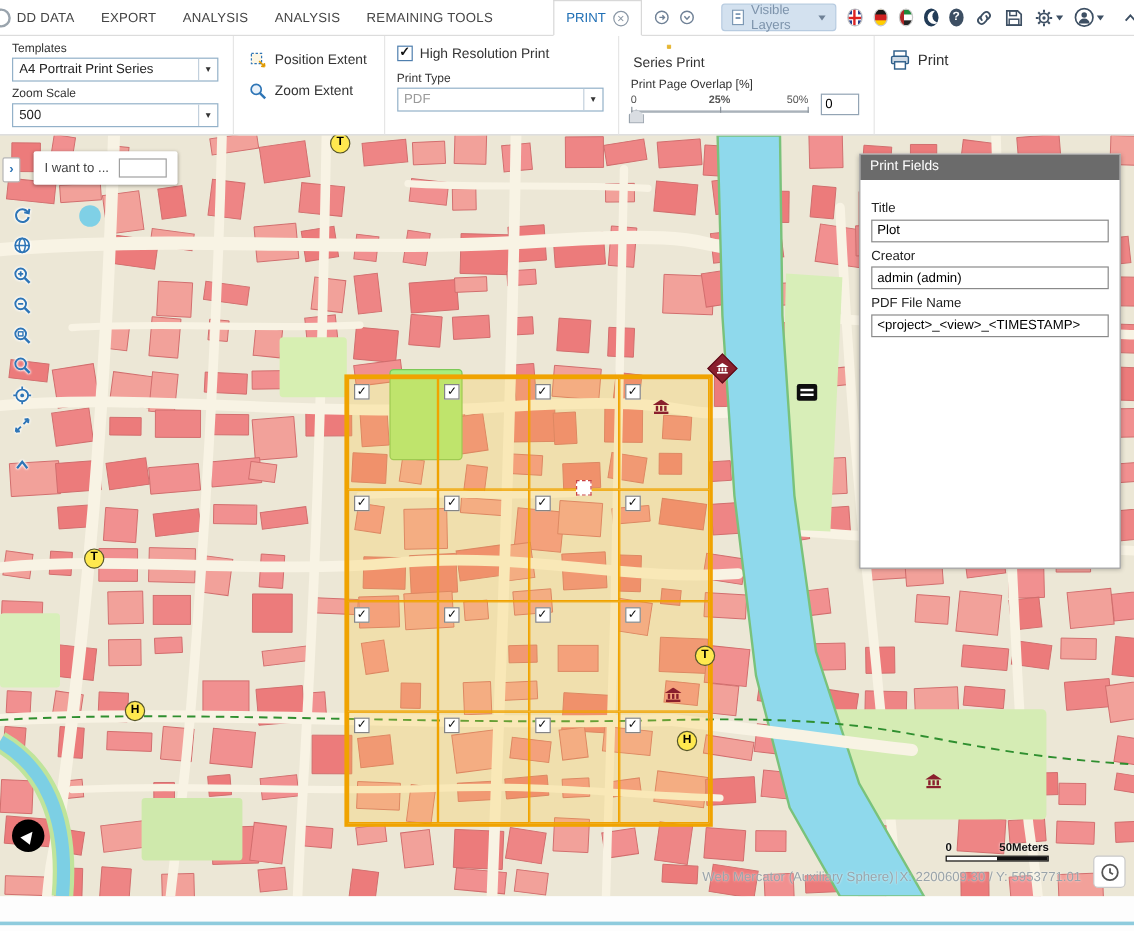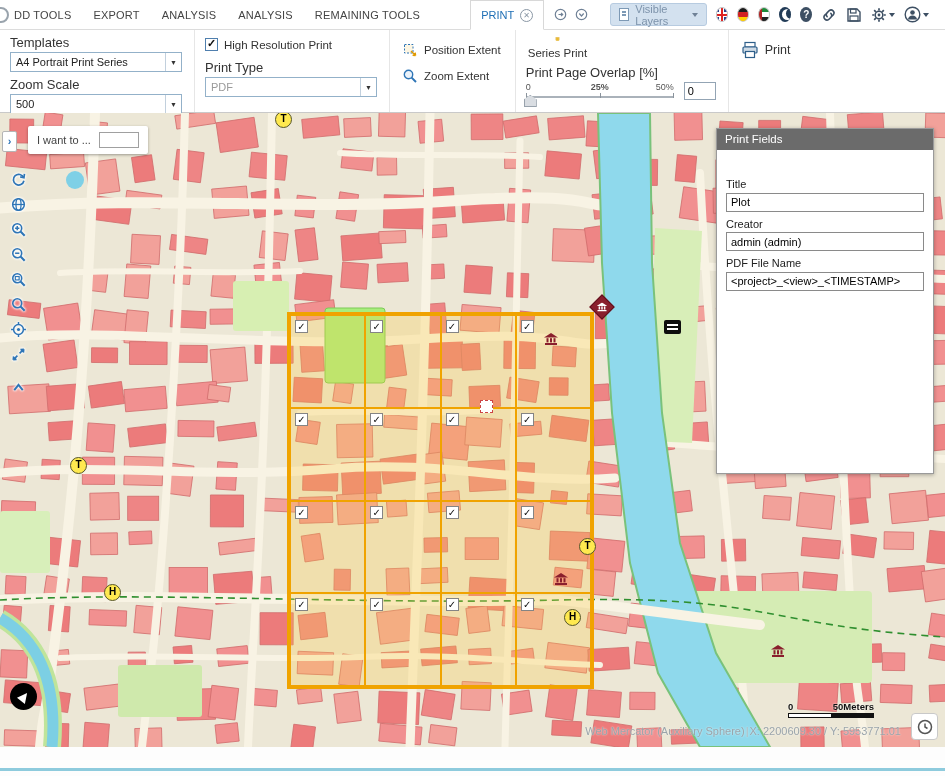--- a/index.html
+++ b/index.html
@@ -33,21 +33,21 @@
   .moon::after { content:""; position:absolute; left:2.5px; top:2px; width:11px; height:11px; border-radius:50%; background:#fff; }
   .moon::before { content:""; position:absolute; left:6.5px; top:0.5px; width:11px; height:11px; border-radius:50%; background:#223c57; z-index:1; }
   .help-circle { width:15px; height:15px; border-radius:50%; background:#3d4f63; color:#fff; font-size:10px; font-weight:bold;
                  line-height:15px; text-align:center; cursor:pointer; }
   .nav-icon { display:inline-flex; align-items:center; cursor:pointer; }
   .icon-with-caret { display:inline-flex; align-items:center; gap:2px; cursor:pointer; }
 
   
   #ribbon { height:83px; display:flex; background:#fff; border-bottom:1px solid #c9c9c9; font-size:11px; color:#333; }
   .ribbon-sec { padding:5px 12px 4px 10px; border-right:1px solid #e6e6e6; }
-  .rb-label { font-size:13px; color:#333; margin-bottom:2px; }
+  .rb-label { font-size:10px; color:#333; margin-bottom:2px; }
   .dropdown { width:172px; height:20px; border:1px solid #93b1c9; background:#fff; display:flex; align-items:center;
               justify-content:space-between; padding:0 0 0 5px; cursor:pointer; }
   .dropdown .dd-val { font-size:11px; color:#222; overflow:hidden; white-space:nowrap; }
   .dropdown.disabled .dd-val { color:#9a9a9a; }
   .dd-caret { border-left:1px solid #c2d0dd; height:100%; width:16px; display:flex; align-items:center; justify-content:center; font-size:7px; color:#333; }
   .chk-row { display:flex; align-items:center; gap:6px; margin:3px 0 0 0; }
   .cbx { width:13px; height:13px; background:#fff; border:1px solid #4f7fae; position:relative; cursor:pointer; }
   .cbx.checked::after { content:"✓"; position:absolute; left:1px; top:-2px; font-size:11px; font-weight:bold; color:#111; }
   .rb-btn { display:flex; align-items:center; gap:6px; height:22px; background:none; border:none; font-size:11.5px;
             color:#333; cursor:pointer; font-family:inherit; padding:0 2px; }
@@ -94,21 +94,21 @@
 
   #map-toolbar { position:absolute; left:6px; top:55px; display:flex; flex-direction:column; gap:2px; z-index:10; }
   .tool-btn { width:25px; height:23px; background:none; border:none; padding:0; cursor:pointer;
               display:flex; align-items:center; justify-content:center; }
   .tool-btn svg { filter:drop-shadow(0 0 1px #fff) drop-shadow(0 0 1px #fff); }
 
   #print-fields-panel { position:absolute; left:716px; top:15px; width:218px; height:346px; background:#fff;
                         border:1px solid #9a9a9a; box-shadow:0 1px 4px rgba(0,0,0,.3); z-index:12; }
   #pf-header { height:21px; background:var(--panel-header,#6b6b6b); color:#fff; font-size:11.5px; line-height:21px;
                padding-left:8px; cursor:move; }
-  #pf-body { padding:22px 9px; }
+  #pf-body { padding:12px 9px; }
   .pf-label { font-size:11px; color:#222; margin:6px 0 2px; }
   .pf-input { width:100%; height:19px; border:1px solid #8a8a8a; font-size:11px; padding:1px 4px; font-family:inherit; }
 
   #copyright { position:absolute; left:10px; top:570px; display:flex; align-items:center; gap:8px; z-index:7; }
   #logo-circle { width:27px; height:27px; border-radius:50%; background:#000; display:flex; align-items:center; justify-content:center; }
   .tri { width:0; height:0; border-left:5px solid transparent; border-right:5px solid transparent;
          border-bottom:10px solid #fff; transform:rotate(38deg); }
   #copyright .lines { font-size:8.5px; font-weight:bold; color:#111; line-height:1.3; text-shadow:0 0 2px #fff,0 0 2px #fff; }
 
   #scalebar { position:absolute; left:788px; top:588px; width:86px; z-index:7; }
@@ -124,21 +124,21 @@
 
   
   #footer { position:relative; height:29px; background:#fdfdfd; }
   #footer-line { position:absolute; left:0; right:0; top:21px; height:3px; background:#8ecbdd; }
 </style>
 </head>
 <body>
 
 <div id="menubar">
   <span id="app-circle"></span>
-  <span class="menu-item">DD TOOLS</span>
+  <span class="menu-item">DD DATA</span>
   <span class="menu-item">EXPORT</span>
   <span class="menu-item">ANALYSIS</span>
   <span class="menu-item">ANALYSIS</span>
   <span class="menu-item">REMAINING TOOLS</span>
 
   <div class="tab-active">
     <span>PRINT</span>
     <span class="tab-close">✕</span>
   </div>
   <span class="tab-circle-btn" style="margin-left:-12px;">
@@ -209,46 +209,46 @@
       <span class="dd-caret">▼</span>
     </div>
     <div class="rb-label" style="margin-top:5px;">Zoom Scale</div>
     <div class="dropdown">
       <span class="dd-val">500</span>
       <span class="dd-caret">▼</span>
     </div>
   </div>
 
   <div class="ribbon-sec">
+    <button class="rb-btn" style="margin-top:4px;">
+      <svg width="16" height="16" viewBox="0 0 16 16">
+          <rect x="2.5" y="2.5" width="8.5" height="8.5" fill="#fdf6e3" stroke="#2e75b6" stroke-dasharray="2 1.5"></rect>
+          <path d="M9,9 L13.6,13.6 M13.6,13.6 l-3,-0.4 M13.6,13.6 l-0.4,-3" stroke="#e09a00" fill="none" stroke-width="1.4"></path>
+        </svg>
+      <span>Position Extent</span>
+    </button>
+    <button class="rb-btn" style="margin-top:4px;">
+      <svg width="16" height="16" viewBox="0 0 16 16">
+          <circle cx="6.5" cy="6.5" r="4.2" fill="#eaf2fa" stroke="#2e75b6" stroke-width="1.4"></circle>
+          <path d="M9.6,9.6 L14,14" stroke="#2e75b6" stroke-width="2"></path>
+        </svg>
+      <span>Zoom Extent</span>
+    </button>
+  </div>
+
+  <div class="ribbon-sec">
     <div class="chk-row">
       <span class="cbx checked"></span>
       <span style="font-size:11.5px;">High Resolution Print</span>
     </div>
     <div class="rb-label" style="margin-top:9px;">Print Type</div>
     <div class="dropdown disabled">
       <span class="dd-val">PDF</span>
       <span class="dd-caret">▼</span>
     </div>
-  </div>
-
-  <div class="ribbon-sec">
-    <button class="rb-btn" style="margin-top:4px;">
-      <svg width="16" height="16" viewBox="0 0 16 16">
-          <rect x="2.5" y="2.5" width="8.5" height="8.5" fill="#fdf6e3" stroke="#2e75b6" stroke-dasharray="2 1.5"></rect>
-          <path d="M9,9 L13.6,13.6 M13.6,13.6 l-3,-0.4 M13.6,13.6 l-0.4,-3" stroke="#e09a00" fill="none" stroke-width="1.4"></path>
-        </svg>
-      <span>Position Extent</span>
-    </button>
-    <button class="rb-btn" style="margin-top:4px;">
-      <svg width="16" height="16" viewBox="0 0 16 16">
-          <circle cx="6.5" cy="6.5" r="4.2" fill="#eaf2fa" stroke="#2e75b6" stroke-width="1.4"></circle>
-          <path d="M9.6,9.6 L14,14" stroke="#2e75b6" stroke-width="2"></path>
-        </svg>
-      <span>Zoom Extent</span>
-    </button>
   </div>
 
   <div class="ribbon-sec">
     <button class="rb-btn" style="margin-top:2px;flex-direction:column;">
       <svg width="15" height="15" viewBox="0 0 15 15">
           <rect x="1.5" y="1.5" width="12" height="12" fill="#ffd95e" stroke="#c98f00"></rect>
           <path d="M1.5,5.5 h12 M1.5,9.5 h12 M5.5,1.5 v12 M9.5,1.5 v12" stroke="#c98f00" stroke-width="1"></path>
         </svg>
       <span>Series Print</span>
     </button>

